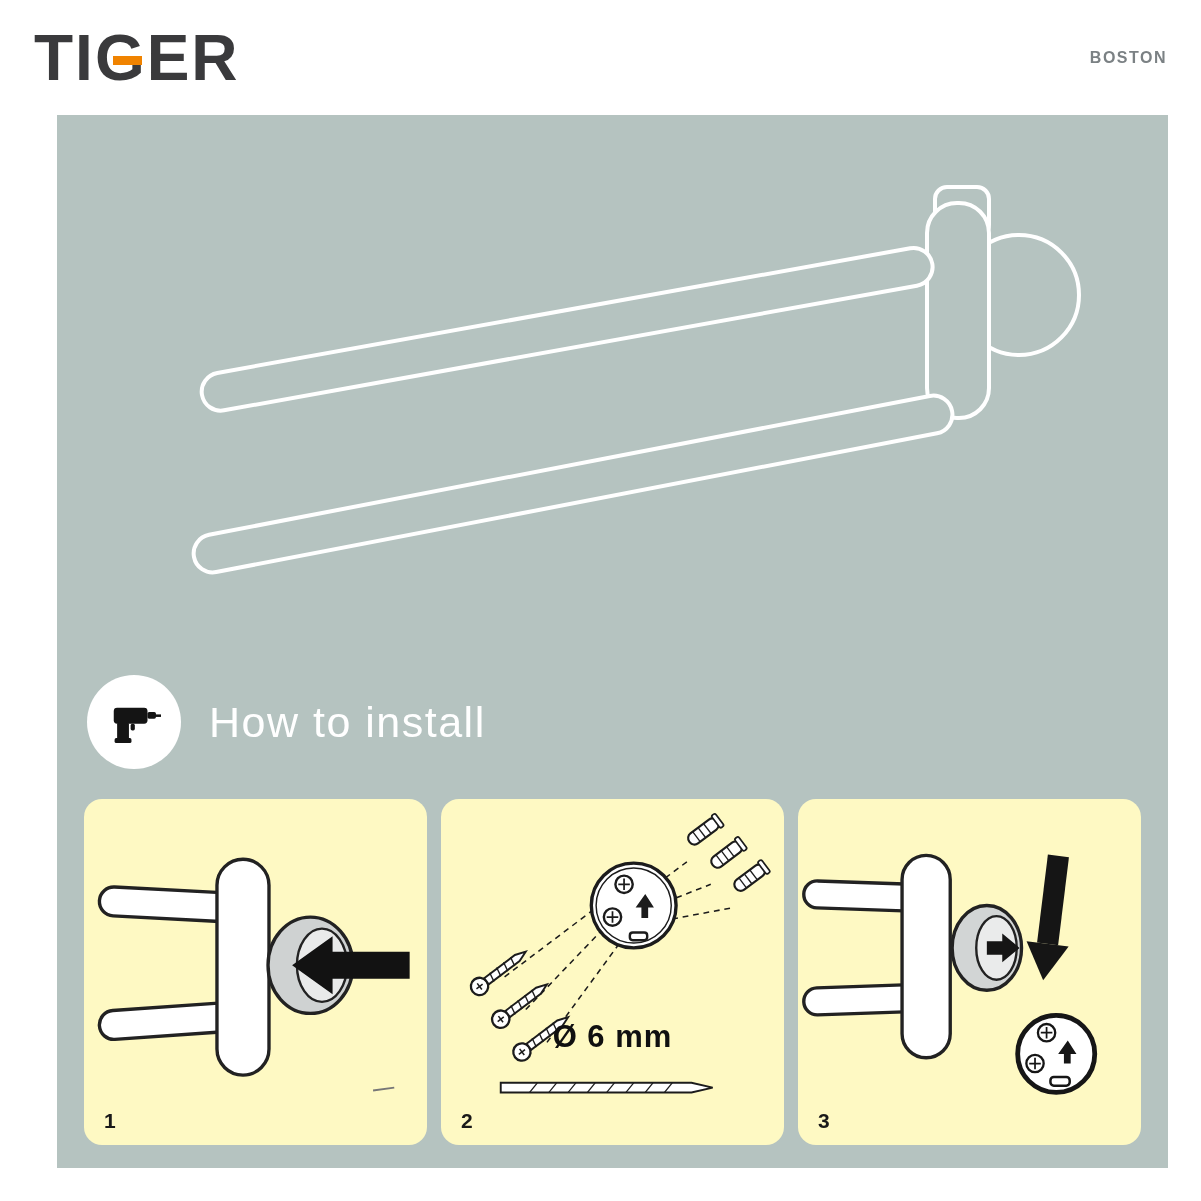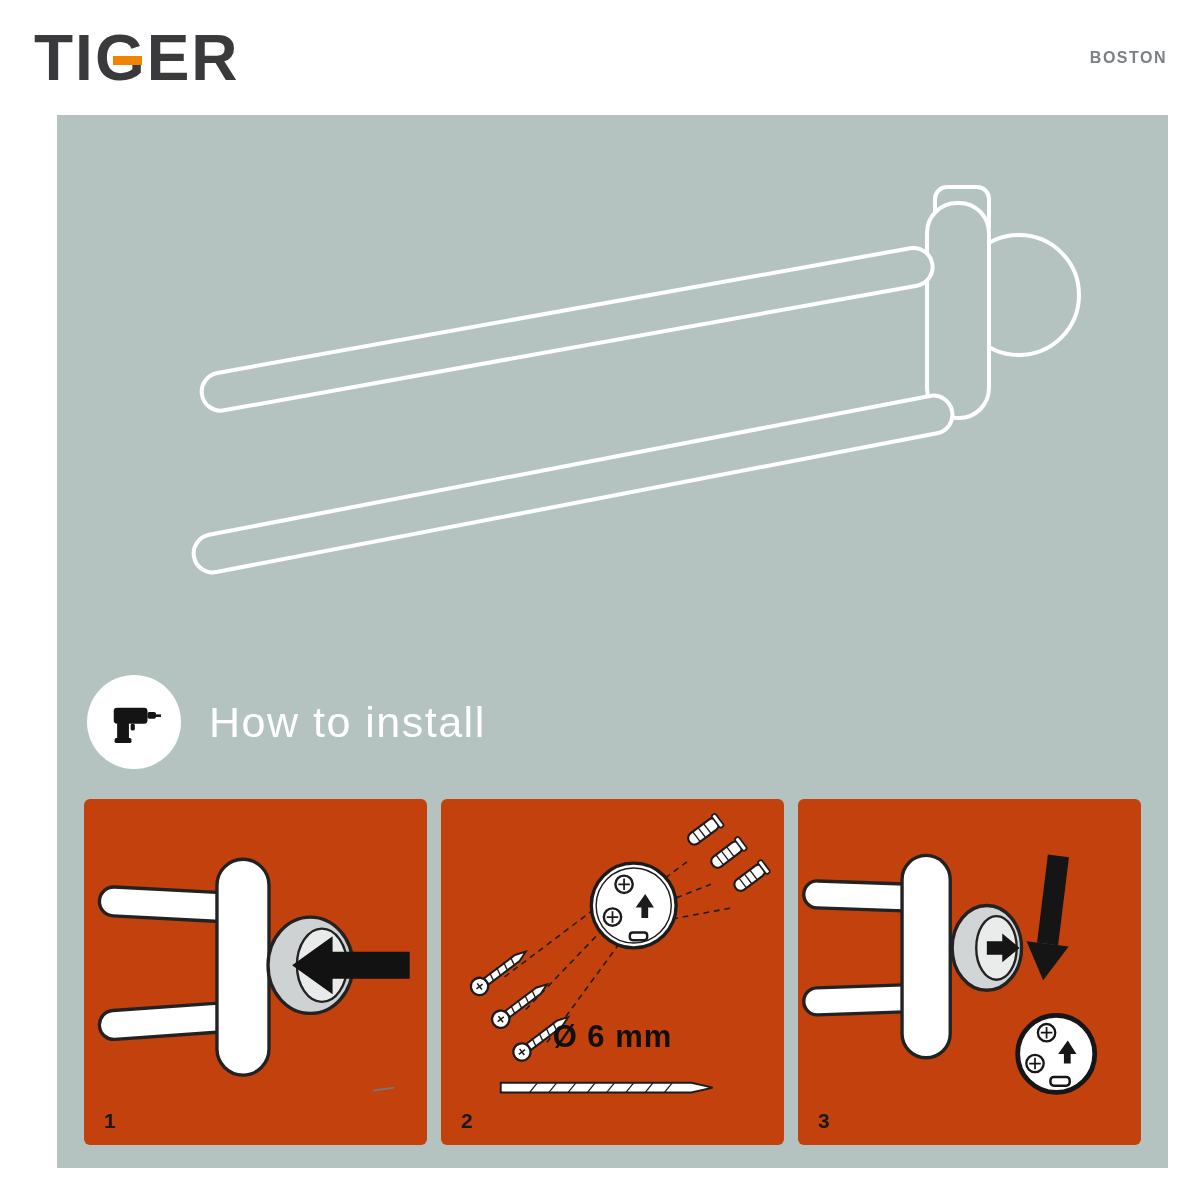--- a/index.html
+++ b/index.html
@@ -41,21 +41,21 @@
     width:94px; height:94px; border-radius:50%; background:#fff;
     display:flex; align-items:center; justify-content:center; flex:0 0 auto;
   }
   .install-label { font-size:43px; color:#fff; letter-spacing:1.5px; }
   
   .cards {
     position:absolute; left:27px; right:27px; bottom:23px;
     display:flex; gap:14px;
   }
   .card {
-    flex:1; height:346px; background:#c2410c; border-radius:6px;
+    flex:1; height:346px; background:#fef9c3; border-radius:18px;
     position:relative; overflow:hidden;
   }
   .card-art { position:absolute; left:0; top:0; width:100%; height:100%; }
   .step-number {
     position:absolute; left:20px; bottom:12px;
     font-size:21px; font-weight:bold; color:#191919;
   }
   .diameter-label {
     position:absolute; left:0; right:0; top:220px; text-align:center;
     font-size:31px; font-weight:bold; color:#101010; letter-spacing:1px;

